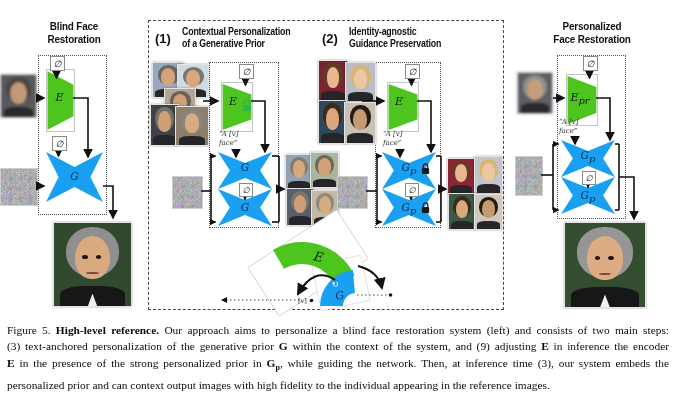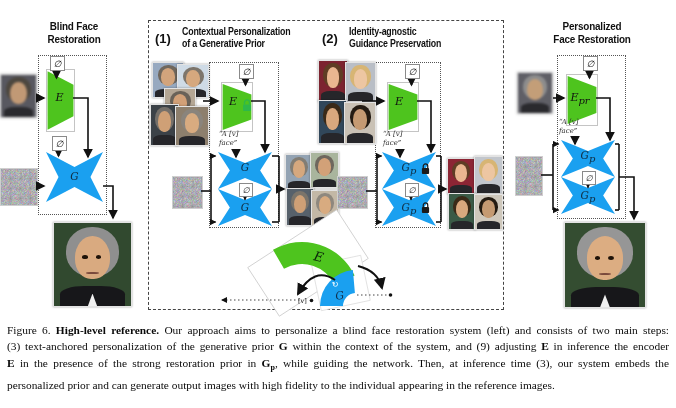--- a/index.html
+++ b/index.html
@@ -449,19 +449,19 @@
       <path d="M553,144 L558.5,144" marker-end="url(#ahs)"></path>
       <path d="M553,210 L558.5,210" marker-end="url(#ahs)"></path>
       <path d="M615,144 L619,144"></path>
       <path d="M615,210 L619,210"></path>
       <path d="M619,144 L619,210"></path>
       <path d="M619,177 L634,177 L634,219" marker-end="url(#ah)"></path>
     </g>
   </svg>
 
   <div id="caption">
-    <div class="cap-line"><span>Figure 6. </span><b>High-level reference.</b><span> Our approach aims to personalize a blind face restoration system (left) and consists of two main steps:</span></div>
+    <div class="cap-line"><span>Figure 5. </span><b>High-level reference.</b><span> Our approach aims to personalize a blind face restoration system (left) and consists of two main steps:</span></div>
     <div class="cap-line"><span>(3) text-anchored personalization of the generative prior </span><b>G</b><span> within the context of the system, and (9) adjusting </span><b>E</b><span> in inference the encoder</span></div>
-    <div class="cap-line"><b>E</b><span> in the presence of the strong restoration prior in </span><b>G</b><sub><b>p</b></sub><span>, while guiding the network. Then, at inference time (3), our system embeds the</span></div>
-    <div class="cap-line last"><span>personalized prior and can generate output images with high fidelity to the individual appearing in the reference images.</span></div>
+    <div class="cap-line"><b>E</b><span> in the presence of the strong personalized prior in </span><b>G</b><sub><b>p</b></sub><span>, while guiding the network. Then, at inference time (3), our system embeds the</span></div>
+    <div class="cap-line last"><span>personalized prior and can context output images with high fidelity to the individual appearing in the reference images.</span></div>
   </div>
 
 </div>
 
 </body></html>

